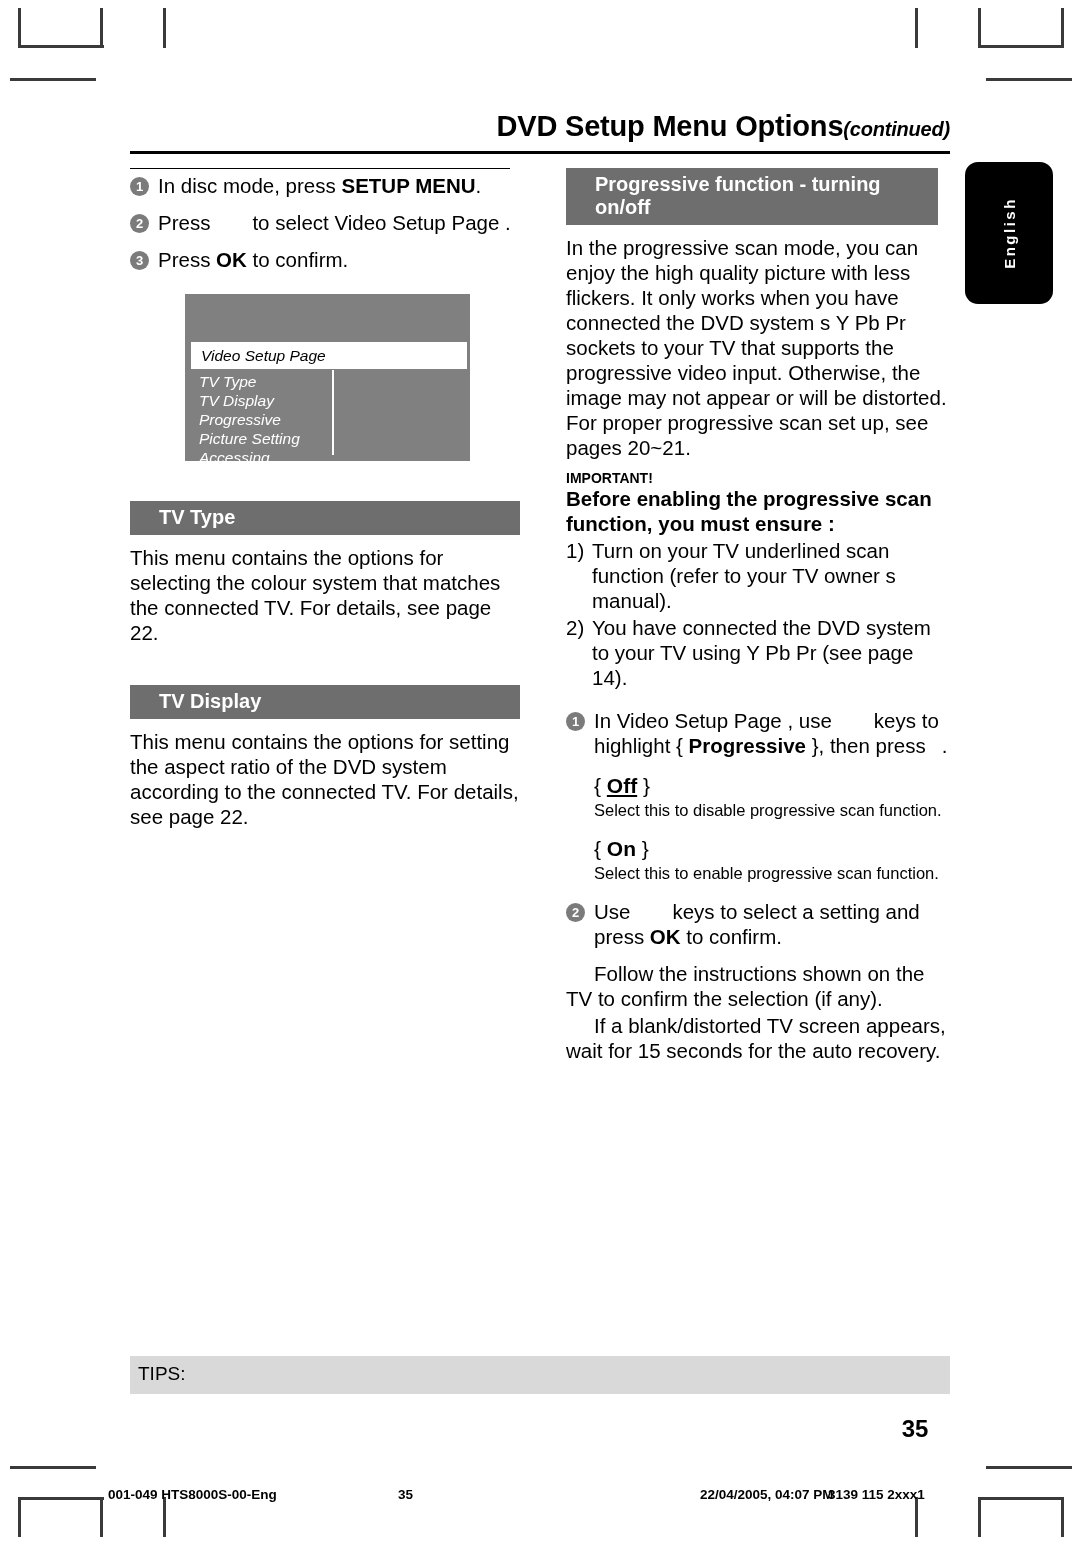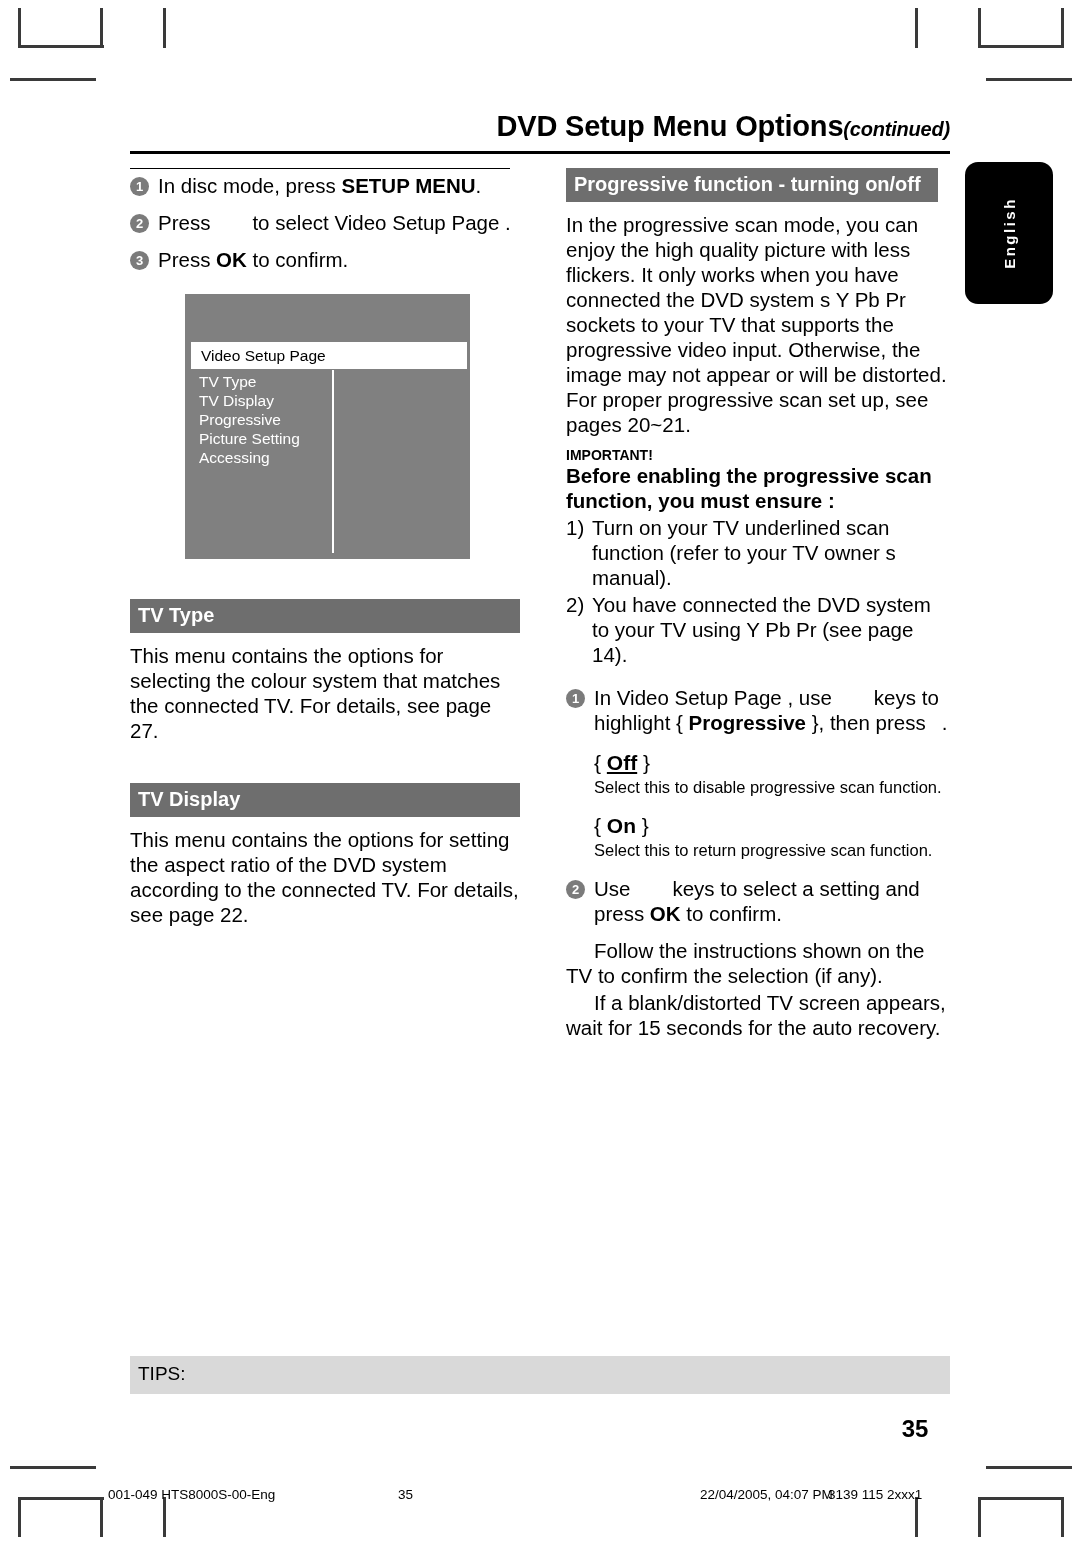--- a/index.html
+++ b/index.html
@@ -113,24 +113,25 @@
     margin-top: 4px;
   }
   .step-txt { flex: 1 1 auto; }
   .step-txt b { font-weight: bold; }
   .gap-key { display: inline-block; width: 42px; }
   .gap-key-sm { display: inline-block; width: 16px; }
 
   
   .osd {
     width: 285px;
-    height: 265px;
+    height: 167px;
     background: #808080;
     margin: 22px 0 0 55px;
     position: relative;
+    font-style: italic;
   }
   .osd-title {
     position: absolute;
     left: 6px;
     top: 48px;
     right: 3px;
     height: 27px;
     background: #ffffff;
     color: #000;
     font-size: 15.5px;
@@ -155,21 +156,21 @@
     line-height: 1.22;
   }
   .osd-list div { white-space: nowrap; }
 
   
   .bar {
     background: #6e6e6e;
     color: #ffffff;
     font-size: 20px;
     font-weight: bold;
-    padding: 5px 0 6px 8px;
+    padding: 5px 0 6px 29px;
     box-sizing: border-box;
   }
   .bar-left  { width: 390px; margin-top: 40px; }
   .bar-right { width: 372px; }
 
   .para {
     font-size: 20.5px;
     line-height: 1.22;
     margin: 10px 0 0 0;
   }
@@ -241,21 +242,21 @@
     text-align: center;
     font-size: 24px;
     font-weight: bold;
   }
 
   
   .prn {
     position: absolute;
     top: 1487px;
     font-size: 13.5px;
-    font-weight: normal;
+    font-weight: bold;
     white-space: nowrap;
   }
   .prn-left   { left: 108px; }
   .prn-page   { left: 398px; }
   .prn-date   { left: 700px; }
   .prn-code   { left: 828px; }
 </style>
 </head>
 <body>
 
@@ -322,21 +323,21 @@
         <div class="osd-list">
           <div>TV Type</div>
           <div>TV Display</div>
           <div>Progressive</div>
           <div>Picture Setting</div>
           <div>Accessing</div>
         </div>
       </div>
 
       <div class="bar bar-left">TV Type</div>
-      <p class="para">This menu contains the options for selecting the colour system that matches the connected TV.  For details, see page 27.</p>
+      <p class="para">This menu contains the options for selecting the colour system that matches the connected TV.  For details, see page 22.</p>
 
       <div class="bar bar-left">TV Display</div>
       <p class="para">This menu contains the options for setting the aspect ratio of the DVD system according to the connected TV. For details, see page 22.</p>
 
     </div>
 
     <div class="col-right">
 
       <div class="bar bar-right">Progressive function - turning on/off</div>
       <p class="para">In the progressive scan mode, you can enjoy the high quality picture with less flickers.  It only works when you have connected the DVD system s Y Pb Pr sockets to your TV that supports the progressive video input.  Otherwise, the image may not appear or will be distorted.  For proper progressive scan set up, see pages 20~21.</p>
@@ -356,21 +357,21 @@
       <div class="step" style="margin-top:18px;">
         <div class="bullet">1</div>
         <div class="step-txt"><span>In  Video Setup Page , use</span><span class="gap-key"></span><span>keys to highlight { </span><b>Progressive</b><span> }, then press</span><span class="gap-key-sm"></span><span>.</span></div>
       </div>
 
       <div style="margin-left:28px;">
         <div class="opt-head"><span>{ </span><span class="u">Off</span><span> }</span></div>
         <div class="opt-desc">Select this to disable progressive scan function.</div>
 
         <div class="opt-head"><span>{ </span><b>On</b><span> }</span></div>
-        <div class="opt-desc">Select this to return progressive scan function.</div>
+        <div class="opt-desc">Select this to enable progressive scan function.</div>
       </div>
 
       <div class="step" style="margin-top:16px;">
         <div class="bullet">2</div>
         <div class="step-txt"><span>Use</span><span class="gap-key"></span><span>keys to select a setting and press </span><b>OK</b><span> to confirm.</span></div>
       </div>
 
       <div class="indent-p">Follow the instructions shown on the TV to confirm the selection (if any).</div>
       <div class="indent-p">If a blank/distorted TV screen appears, wait for 15 seconds for the auto recovery.</div>
 

